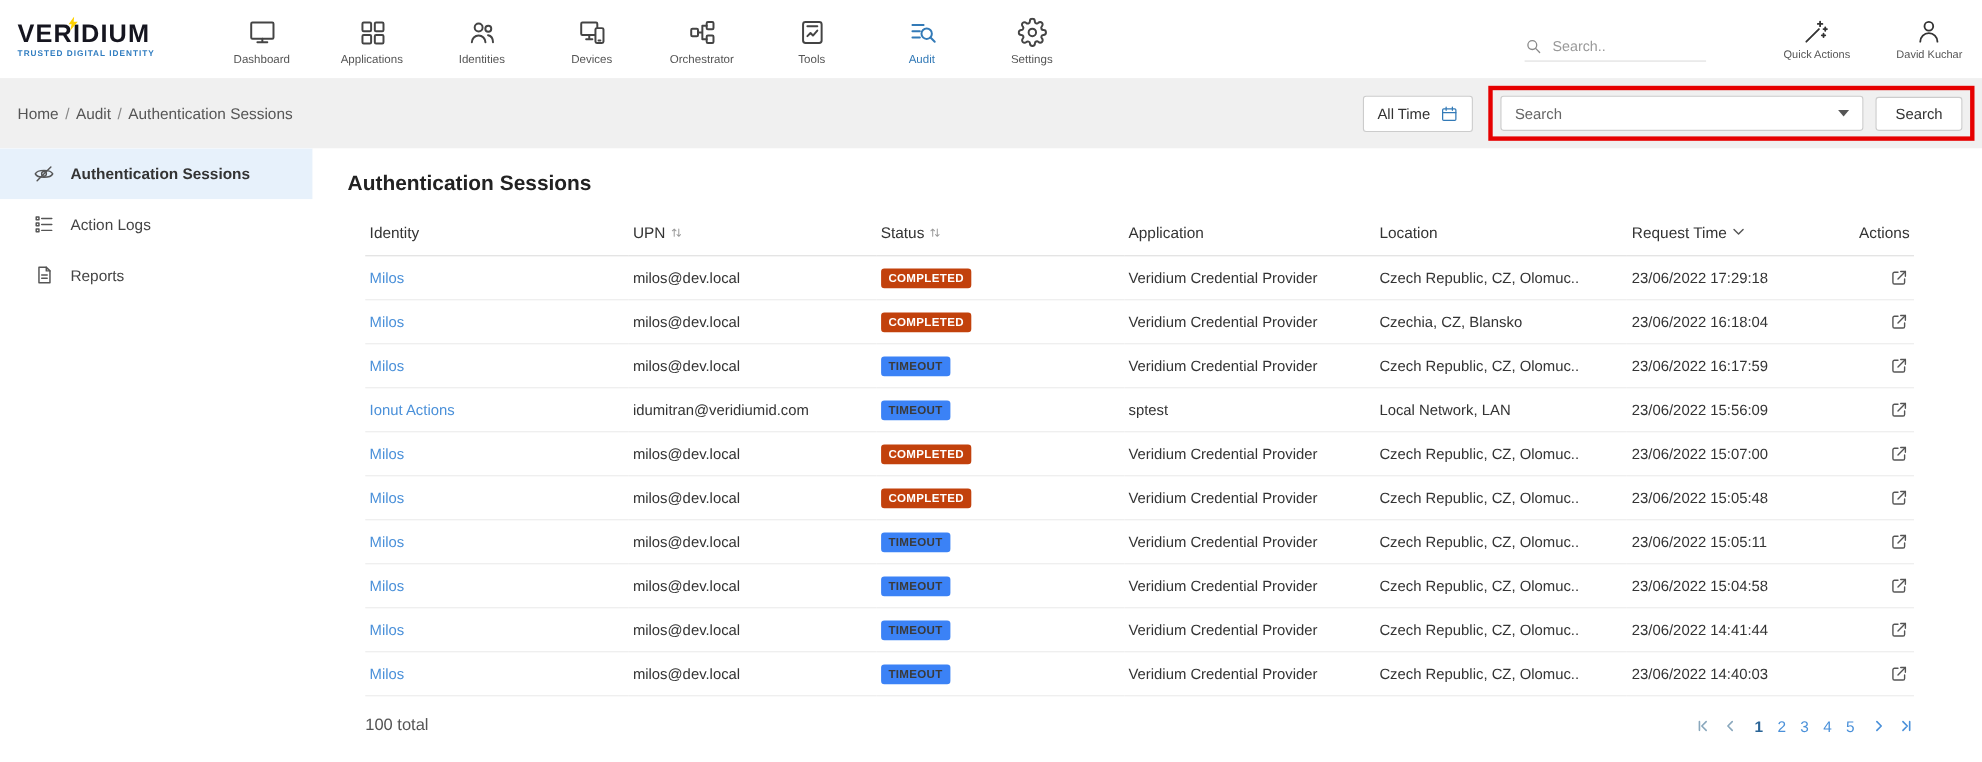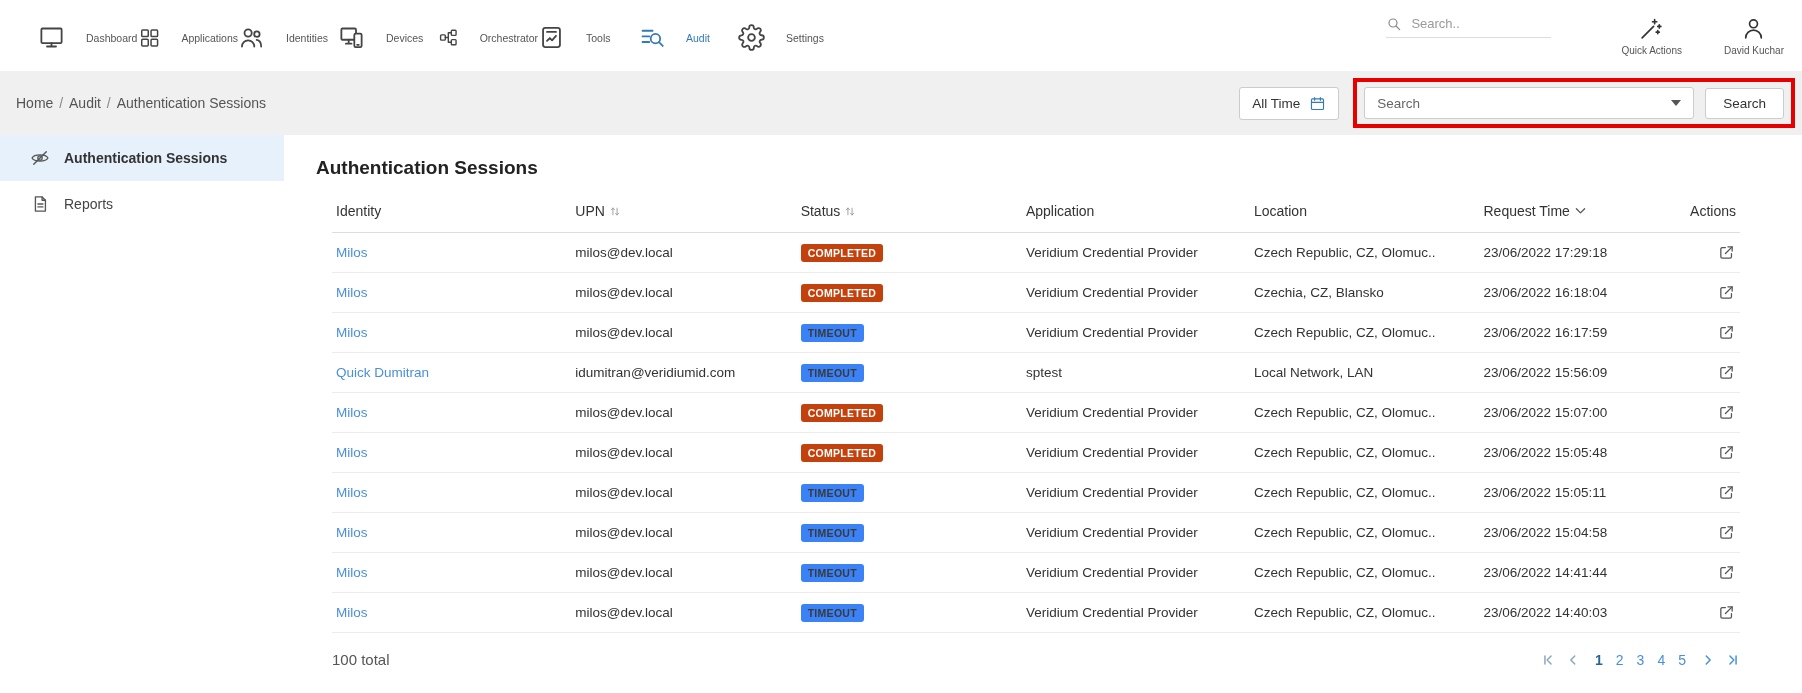--- a/index.html
+++ b/index.html
@@ -8,27 +8,27 @@
   .app { width: 1802px; height: 693px; display: flex; flex-direction: column; }
 
   
   .topbar { height: 71px; background: #fff; display: flex; align-items: center; padding: 0 18px 0 16px; flex: none; }
   .logo { width: 150px; flex: none; cursor: pointer; }
   .logo-text { position: relative; font-size: 23px; font-weight: bold; color: #15151f; letter-spacing: 1px; line-height: 1; }
   .logo-spark { position: absolute; left: 45px; top: -4px; width: 11px; height: 13px; }
   .logo-tag { font-size: 7.5px; font-weight: bold; color: #2f7cc0; letter-spacing: 0.9px; margin-top: 2px; }
 
   .topnav { display: flex; margin-left: 22px; }
-  .nav-item { width: 100px; display: flex; align-items: center; gap: 21px; color: #444; cursor: pointer; padding-top: 4px; }
+  .nav-item { width: 100px; display: flex; flex-direction: column; align-items: center; gap: 5px; color: #444; cursor: pointer; padding-top: 4px; }
   .nav-item svg.nav-icon { width: 27px; height: 27px; }
   .nav-label { font-size: 10.5px; color: #555; }
   .nav-item.active { color: #337ab7; }
   .nav-item.active .nav-label { color: #337ab7; }
 
-  .topbar-right { margin-left: auto; display: flex; align-items: flex-start; }
+  .topbar-right { margin-left: auto; display: flex; align-items: flex-end; }
   .global-search { display: flex; align-items: center; border-bottom: 1px solid #ddd; padding-bottom: 5px; width: 165px; margin-right: 28px; }
   .global-search svg { width: 16px; height: 16px; color: #8a8a8a; margin-right: 9px; flex: none; }
   .global-search input { border: none; outline: none; background: transparent; font-family: inherit; font-size: 13px; color: #333; width: 125px; }
   .global-search input::placeholder { color: #9a9a9a; }
   .top-action { display: flex; flex-direction: column; align-items: center; gap: 4px; margin-left: 42px; color: #333; cursor: pointer; }
   .top-action svg { width: 25px; height: 25px; }
   .ta-label { font-size: 10px; color: #555; white-space: nowrap; }
 
   
   .breadcrumb-bar { height: 64px; background: #f0f0f0; display: flex; align-items: center; justify-content: space-between; padding: 0 7px 0 16px; flex: none; }
@@ -80,20 +80,29 @@
   .pg-pages { display: flex; gap: 13px; margin: 0 4px; }
   .page-num { color: #4a90d9; cursor: pointer; }
   .page-num.active { color: #2a6496; font-weight: bold; }
 </style>
 </head>
 <body>
 
 <div class="app" data-name="app-window">
 
   <header class="topbar" data-name="top-bar">
+    <div class="logo" data-name="veridium-logo">
+      <div class="logo-text" data-name="logo-wordmark">
+        <span data-name="logo-text">VERIDIUM</span>
+        <svg class="logo-spark" data-name="logo-spark-icon" viewBox="0 0 12 14">
+            <path d="M7 0L1.5 7.5h3L3 14l7.5-9H6.5z" fill="#ffd200"></path>
+          </svg>
+      </div>
+      <div class="logo-tag" data-name="logo-tagline">TRUSTED DIGITAL IDENTITY</div>
+    </div>
 
     <nav class="topnav" data-name="primary-nav">
         <div class="nav-item" data-name="nav-item-dashboard">
           <svg viewBox="0 0 24 24" fill="none" stroke="currentColor" stroke-width="1.6" stroke-linecap="round" stroke-linejoin="round" class="nav-icon" data-name="dashboard-icon">
             <rect x="3" y="4" width="18" height="13" rx="1"></rect>
             <path d="M12 17v3M8 20h8"></path>
           </svg>
           <span class="nav-label" data-name="nav-item-label">Dashboard</span>
         </div>
         <div class="nav-item" data-name="nav-item-applications">
@@ -206,20 +215,29 @@
 
   <div class="content" data-name="content-area">
     <aside class="sidebar" data-name="sidebar">
         <div class="side-item active" data-name="sidebar-item-authentication-sessions">
           <svg viewBox="0 0 24 24" fill="none" stroke="currentColor" stroke-width="1.6" stroke-linecap="round" stroke-linejoin="round" class="side-icon" data-name="sessions-eye-icon">
             <path d="M2.5 12C5 7 19 7 21.5 12 19 17 5 17 2.5 12z"></path>
             <circle cx="12" cy="12" r="2.6"></circle>
             <path d="M4.5 19.5L19.5 4.5"></path>
           </svg>
           <span class="side-label" data-name="sidebar-item-label">Authentication Sessions</span>
+        </div>
+        <div class="side-item" data-name="sidebar-item-action-logs">
+          <svg viewBox="0 0 24 24" fill="none" stroke="currentColor" stroke-width="1.6" stroke-linecap="round" stroke-linejoin="round" class="side-icon" data-name="action-logs-icon">
+            <path d="M9.5 5.5h11M9.5 12h11M9.5 18.5h11"></path>
+            <rect x="3.5" y="4" width="3" height="3"></rect>
+            <rect x="3.5" y="10.5" width="3" height="3"></rect>
+            <rect x="3.5" y="17" width="3" height="3"></rect>
+          </svg>
+          <span class="side-label" data-name="sidebar-item-label">Action Logs</span>
         </div>
         <div class="side-item" data-name="sidebar-item-reports">
           <svg viewBox="0 0 24 24" fill="none" stroke="currentColor" stroke-width="1.6" stroke-linecap="round" stroke-linejoin="round" class="side-icon" data-name="reports-icon">
             <path d="M6.5 3.5h8l4 4v13h-12z"></path>
             <path d="M14.5 3.5v4h4"></path>
             <path d="M9.5 12h6M9.5 15.5h6"></path>
           </svg>
           <span class="side-label" data-name="sidebar-item-label">Reports</span>
         </div>
       </aside>
@@ -280,21 +298,21 @@
                 <td data-name="application-cell">Veridium Credential Provider</td>
                 <td data-name="location-cell">Czech Republic, CZ, Olomuc..</td>
                 <td data-name="request-time-cell">23/06/2022 16:17:59</td>
                 <td data-name="actions-cell"><span class="action-btn" data-name="view-session-button"><svg viewBox="0 0 24 24" fill="none" stroke="currentColor" stroke-width="1.8" stroke-linecap="round" stroke-linejoin="round" class="action-icon" data-name="open-session-icon">
                       <path d="M10.5 5H6a2 2 0 0 0-2 2v11a2 2 0 0 0 2 2h11a2 2 0 0 0 2-2v-4.5"></path>
                       <path d="M14 4h6v6"></path>
                       <path d="M20 4l-9.5 9.5"></path>
                     </svg></span></td>
               </tr>
               <tr data-name="table-row">
-                <td data-name="identity-cell"><span class="link" data-name="identity-link">Quick Dumitran</span></td>
+                <td data-name="identity-cell"><span class="link" data-name="identity-link">Ionut Actions</span></td>
                 <td data-name="upn-cell">idumitran@veridiumid.com</td>
                 <td data-name="status-cell"><span class="badge badge-timeout" data-name="status-badge">TIMEOUT</span></td>
                 <td data-name="application-cell">sptest</td>
                 <td data-name="location-cell">Local Network, LAN</td>
                 <td data-name="request-time-cell">23/06/2022 15:56:09</td>
                 <td data-name="actions-cell"><span class="action-btn" data-name="view-session-button"><svg viewBox="0 0 24 24" fill="none" stroke="currentColor" stroke-width="1.8" stroke-linecap="round" stroke-linejoin="round" class="action-icon" data-name="open-session-icon">
                       <path d="M10.5 5H6a2 2 0 0 0-2 2v11a2 2 0 0 0 2 2h11a2 2 0 0 0 2-2v-4.5"></path>
                       <path d="M14 4h6v6"></path>
                       <path d="M20 4l-9.5 9.5"></path>
                     </svg></span></td>

